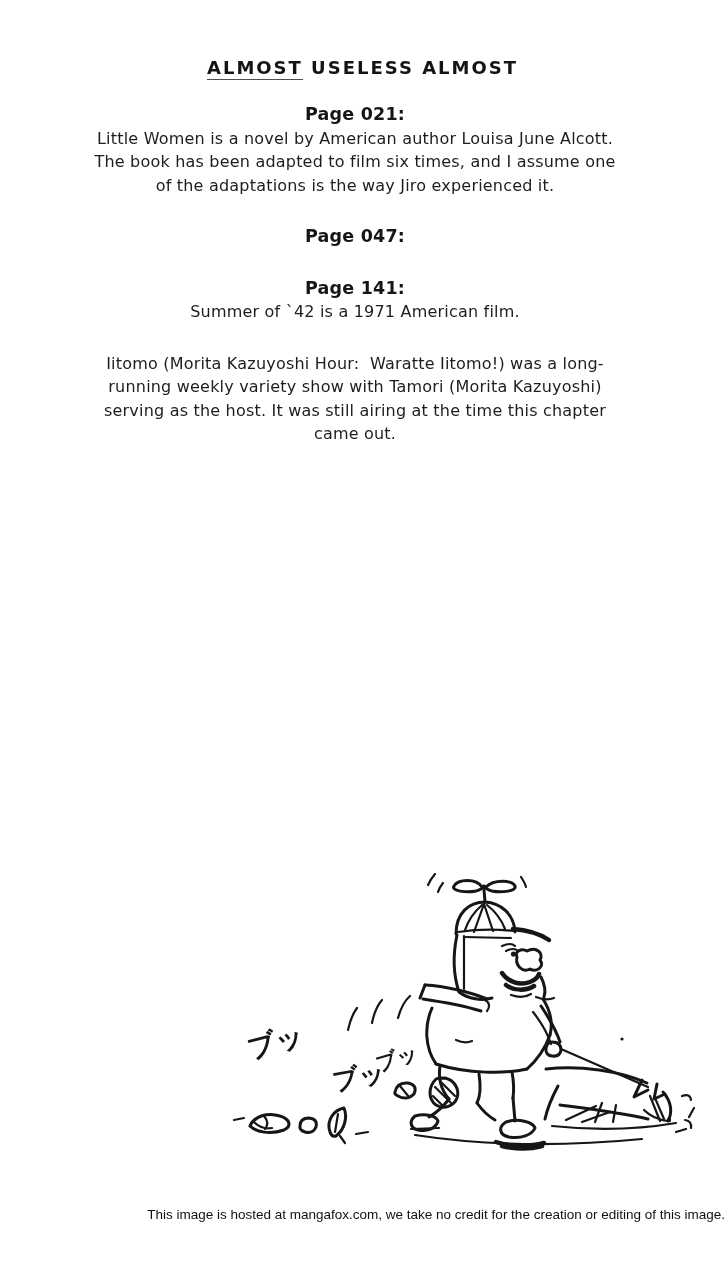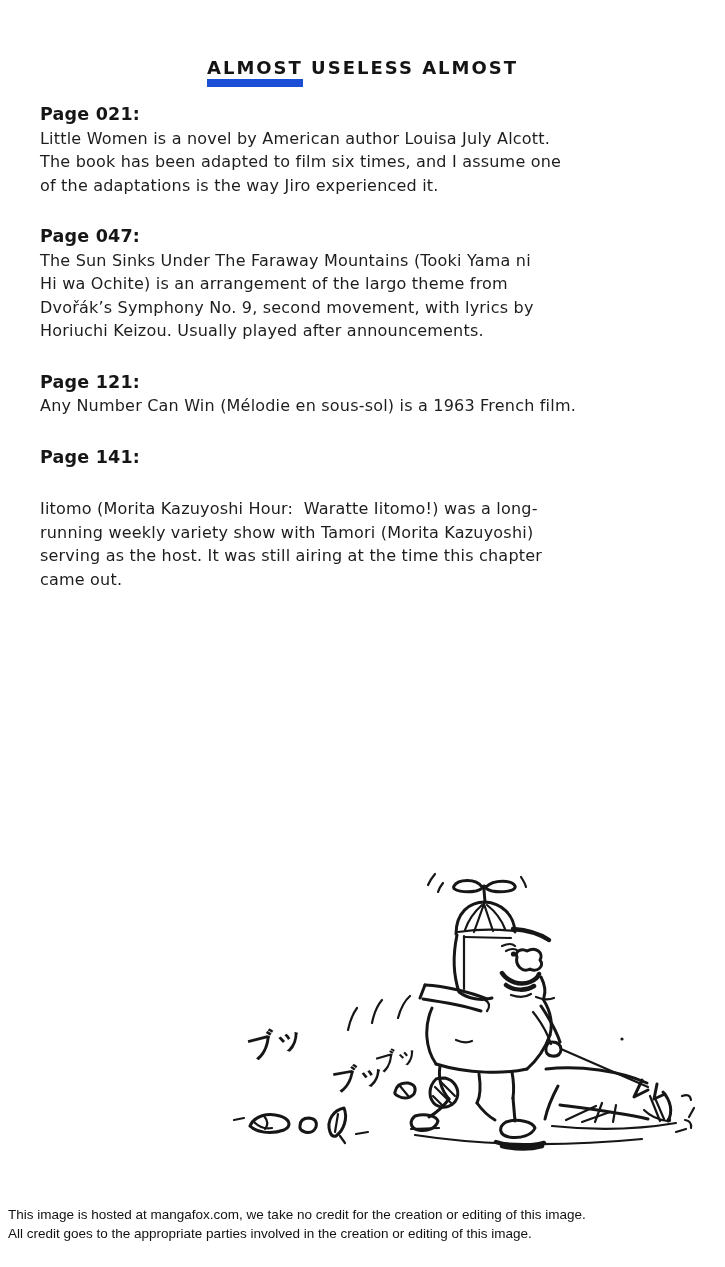--- a/index.html
+++ b/index.html
@@ -15,25 +15,26 @@
   }
   .title {
     padding-top: 57px;
     text-align: center;
     font-size: 18px;
     font-weight: bold;
     letter-spacing: 2px;
     color: #141414;
   }
   .title .underlined {
-    border-bottom: 8px solid #1d4ed8;
+    border-bottom: 1px solid #1d4ed8;
     padding-bottom: 1px;
   }
   .notes {
     margin: 25px 55px 0 40px;
+    text-align: center;
   }
   .note { margin-bottom: 28px; }
   .note-heading {
     font-weight: bold;
     font-size: 17.5px;
     line-height: 23.5px;
     letter-spacing: 0.2px;
     color: #161616;
   }
   .note-body {
@@ -64,58 +65,51 @@
   .sketch text {
     fill: #161616;
     font-family: "DejaVu Sans", sans-serif;
     font-weight: bold;
   }
   .footer {
     position: absolute;
     left: 8px;
     right: 0;
     top: 1206px;
-    text-align: left;
+    text-align: right;
     font-family: "Liberation Sans", sans-serif;
     font-size: 13.5px;
     line-height: 18.5px;
     color: #111111;
   }
 </style>
 </head>
 <body>
 
 <div class="page">
 
   <div class="title">
     <span class="underlined">ALMOST</span><span> USELESS ALMOST</span>
   </div>
 
   <div class="notes">
     <div class="note">
       <div class="note-heading">Page 021:</div>
-      <div class="note-body">Little Women is a novel by American author Louisa July Alcott.
+      <div class="note-body">Little Women is a novel by American author Louisa June Alcott.
 The book has been adapted to film six times, and I assume one
 of the adaptations is the way Jiro experienced it.</div>
     </div>
     <div class="note">
       <div class="note-heading">Page 047:</div>
-      <div class="note-body">The Sun Sinks Under The Faraway Mountains (Tooki Yama ni
-Hi wa Ochite) is an arrangement of the largo theme from
-Dvořák’s Symphony No. 9, second movement, with lyrics by
-Horiuchi Keizou. Usually played after announcements.</div>
-    </div>
-    <div class="note">
-    </div>
-    <div class="note">
-      <div class="note-heading">Page 121:</div>
-      <div class="note-body">Any Number Can Win (Mélodie en sous-sol) is a 1963 French film.</div>
+    </div>
+    <div class="note">
     </div>
     <div class="note">
       <div class="note-heading">Page 141:</div>
+      <div class="note-body">Summer of `42 is a 1971 American film.</div>
     </div>
     <div class="note">
       <div class="note-body">Iitomo (Morita Kazuyoshi Hour:  Waratte Iitomo!) was a long-
 running weekly variety show with Tamori (Morita Kazuyoshi)
 serving as the host. It was still airing at the time this chapter
 came out.</div>
     </div>
   </div>
 
   <div class="sketch">
@@ -231,16 +225,15 @@
         <path class="thin" d="M168,160 q4,-15 12,-22"></path>
         <text x="20" y="200" font-size="28" transform="rotate(-14 20 200)">ブッ</text>
         <text x="104" y="232" font-size="26" transform="rotate(-10 104 232)">ブッ</text>
         <text x="148" y="213" font-size="21" transform="rotate(-16 148 213)">ブッ</text>
       </g>
     </svg>
   </div>
 
   <div class="footer">
     <div>This image is hosted at mangafox.com, we take no credit for the creation or editing of this image.</div>
-    <div>All credit goes to the appropriate parties involved in the creation or editing of this image.</div>
   </div>
 
 </div>
 
 </body></html>

